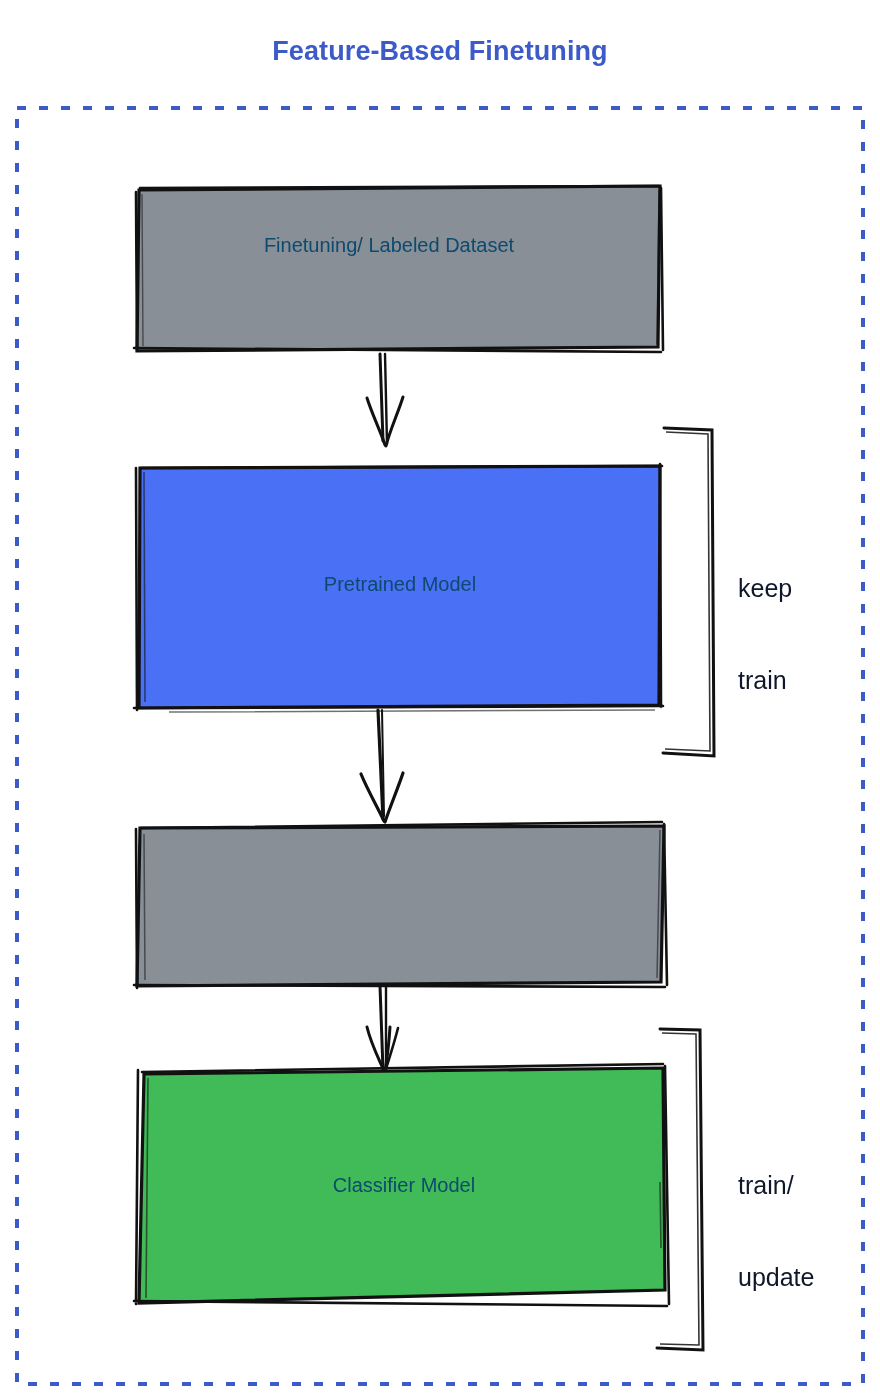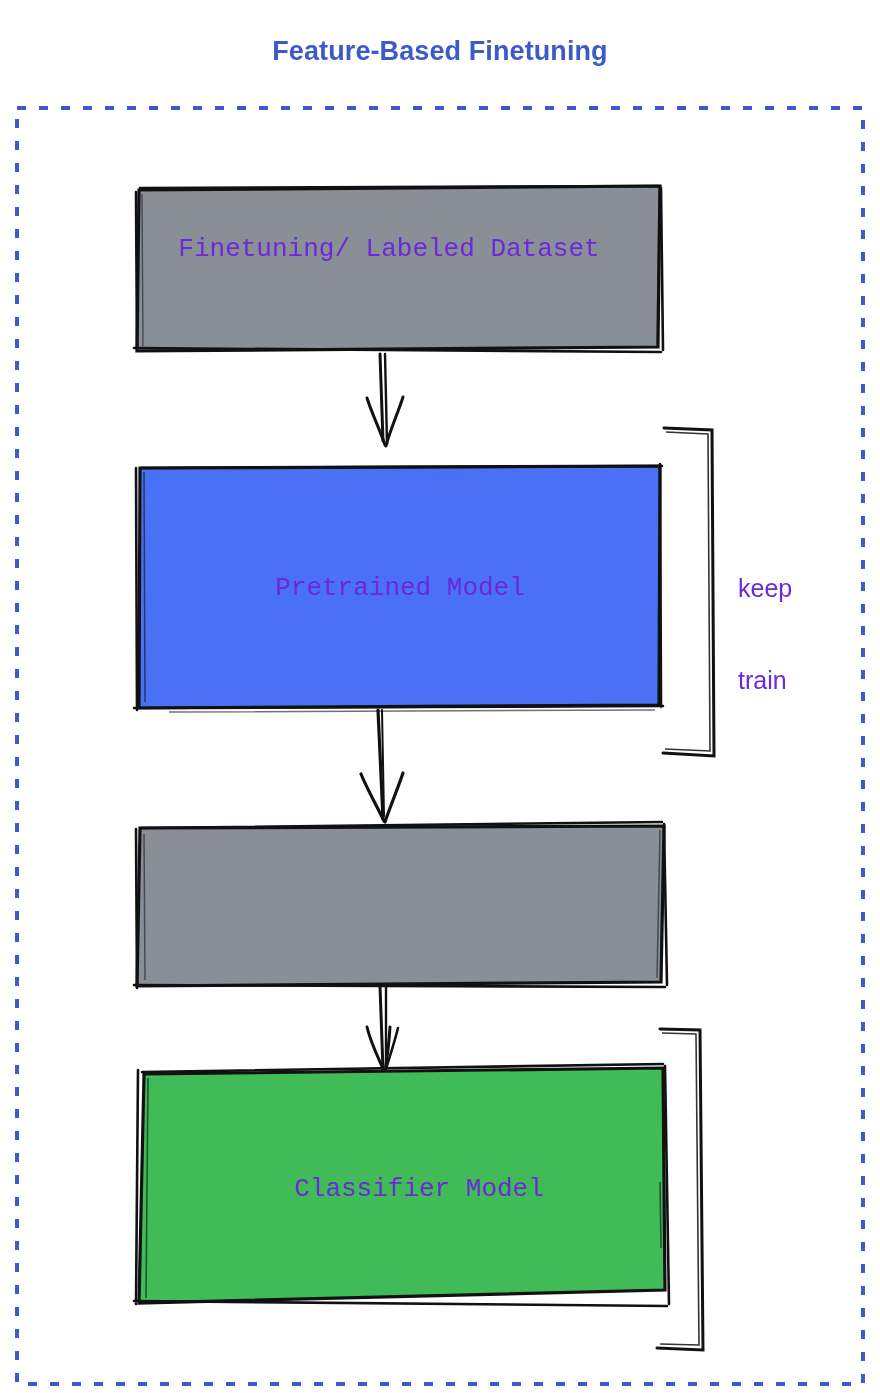--- a/index.html
+++ b/index.html
@@ -34,30 +34,30 @@
     text-align: center;
     font-size: 27px;
     font-weight: bold;
     letter-spacing: 0.1px;
     color: #3d5bc8;
     font-family: "Liberation Sans", sans-serif;
     white-space: pre;
   }
   .node-label {
     position: absolute;
-    color: #6d28d9;
-    font-size: 26px;
-    font-family: Liberation Mono, monospace;
+    color: #0c4a6e;
+    font-size: 20px;
+    font-family: Liberation Sans, sans-serif;
     white-space: pre;
     text-align: center;
     pointer-events: none;
   }
   .side-label {
     position: absolute;
-    color: #6d28d9;
+    color: #0f172a;
     font-size: 25px;
     line-height: 1.22;
     font-family: "Liberation Sans", sans-serif;
     white-space: pre;
   }
   .hit-region {
     position: absolute;
   }
 </style>
 </head>
@@ -127,26 +127,30 @@
 
   </svg>
 
   <div class="fig-title">Feature-Based Finetuning</div>
 
   <div class="node-label" style="left:139px; top:218px; width:500px;">Finetuning/ Labeled Dataset</div>
 
   <div class="node-label" style="left:140px; top:557px; width:520px;text-align:center;">Pretrained Model</div>
 
 
-  <div class="node-label" style="left:144px; top:1158px; width:520px;padding-left:15px;">Classifier Model</div>
+  <div class="node-label" style="left:144px; top:1158px; width:520px;">Classifier Model</div>
 
   <div class="side-label" style="left:738px; top:496px;">
     <div>keep</div>
     <div>train</div>
   </div>
 
+  <div class="side-label" style="left:738px; top:1093px;">
+    <div>train/</div>
+    <div>update</div>
+  </div>
 
   <div class="hit-region" style="left:137px; top:170px; width:525px; height:166px;"></div>
   <div class="hit-region" style="left:137px; top:449px; width:526px; height:245px;"></div>
   <div class="hit-region" style="left:136px; top:807px; width:531px; height:164px;"></div>
   <div class="hit-region" style="left:136px; top:1049px; width:533px; height:241px;"></div>
 
 </div>
 
 </body></html>

